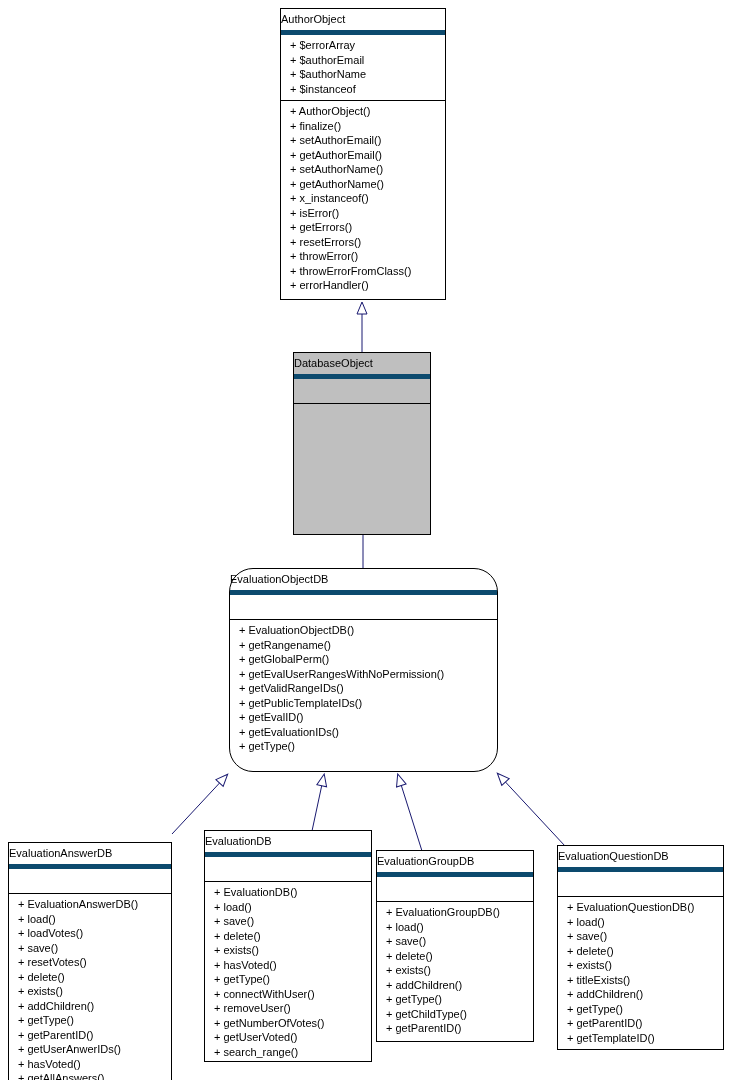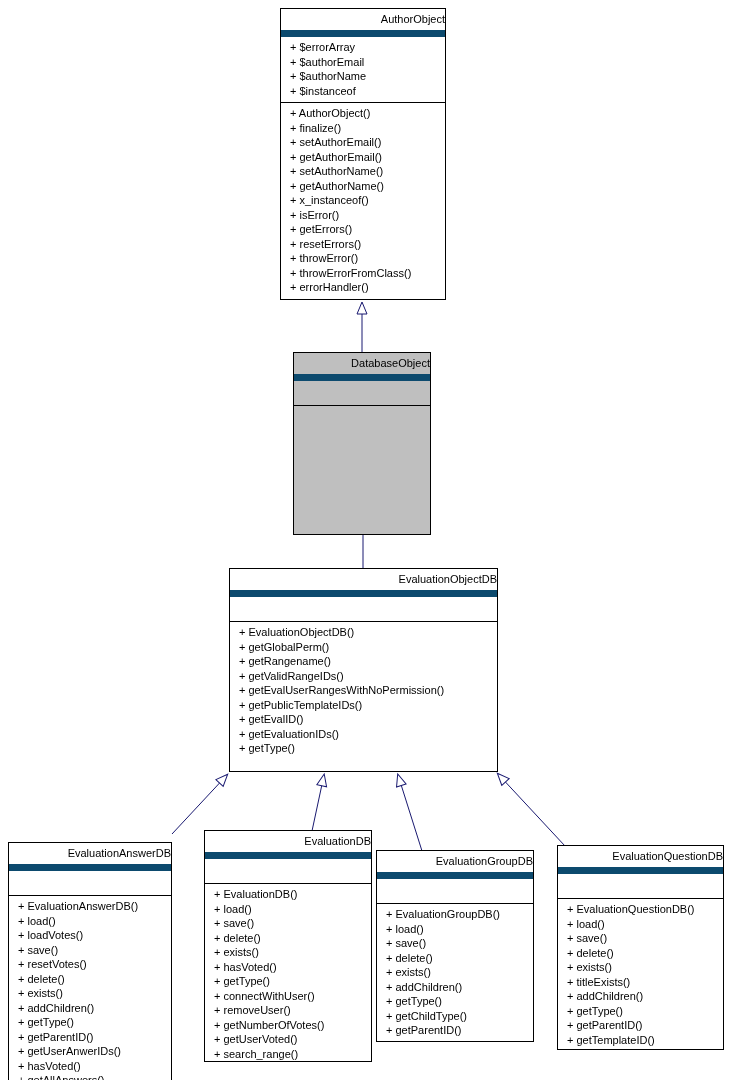--- a/index.html
+++ b/index.html
@@ -13,21 +13,21 @@
 
   .class-box {
     position:absolute; box-sizing:border-box;
     border:1px solid #000; background:#fff; color:#000;
     display:flex; flex-direction:column;
     font-size:11px; cursor:pointer;
   }
   .class-box.hl { background:var(--hl,#bfbfbf); }
   .cb-title {
     flex:0 0 auto; height:21px; line-height:21px;
-    text-align:right; border-bottom:7px solid #0c4a6e;
+    text-align:left; border-bottom:5px solid #0c4a6e;
     white-space:nowrap; overflow:hidden;
   }
   .cb-attrs {
     flex:0 0 auto; min-height:17px;
     border-bottom:1px solid #000; padding:3px 0 4px;
   }
   .cb-methods { flex:1 1 auto; padding:3px 0 4px; overflow:hidden; }
   .member {
     line-height:14.5px; padding:0 4px 0 9px; white-space:nowrap;
   }
@@ -74,29 +74,29 @@
         <div class="member">+ throwErrorFromClass()</div>
         <div class="member">+ errorHandler()</div>
       </div>
   </div>
 
   <div class="class-box hl" style="left:293px; top:352px; width:138px; height:183px;">
     <div class="cb-title">DatabaseObject</div>
     <div class="cb-attrs"></div>
   </div>
 
-  <div class="class-box" style="left:229px; top:568px; width:269px; height:204px;">
+  <div class="class-box" style="left:229px; top:568px; width:269px; height:204px;border-radius:24px;">
     <div class="cb-title">EvaluationObjectDB</div>
     <div class="cb-attrs"></div>
     <div class="cb-methods">
         <div class="member">+ EvaluationObjectDB()</div>
+        <div class="member">+ getRangename()</div>
         <div class="member">+ getGlobalPerm()</div>
-        <div class="member">+ getRangename()</div>
+        <div class="member">+ getEvalUserRangesWithNoPermission()</div>
         <div class="member">+ getValidRangeIDs()</div>
-        <div class="member">+ getEvalUserRangesWithNoPermission()</div>
         <div class="member">+ getPublicTemplateIDs()</div>
         <div class="member">+ getEvalID()</div>
         <div class="member">+ getEvaluationIDs()</div>
         <div class="member">+ getType()</div>
       </div>
   </div>
 
   <div class="class-box" style="left:8px; top:823px; width:164px; height:249px;margin-top:19px;">
     <div class="cb-title">EvaluationAnswerDB</div>
     <div class="cb-attrs"></div>

